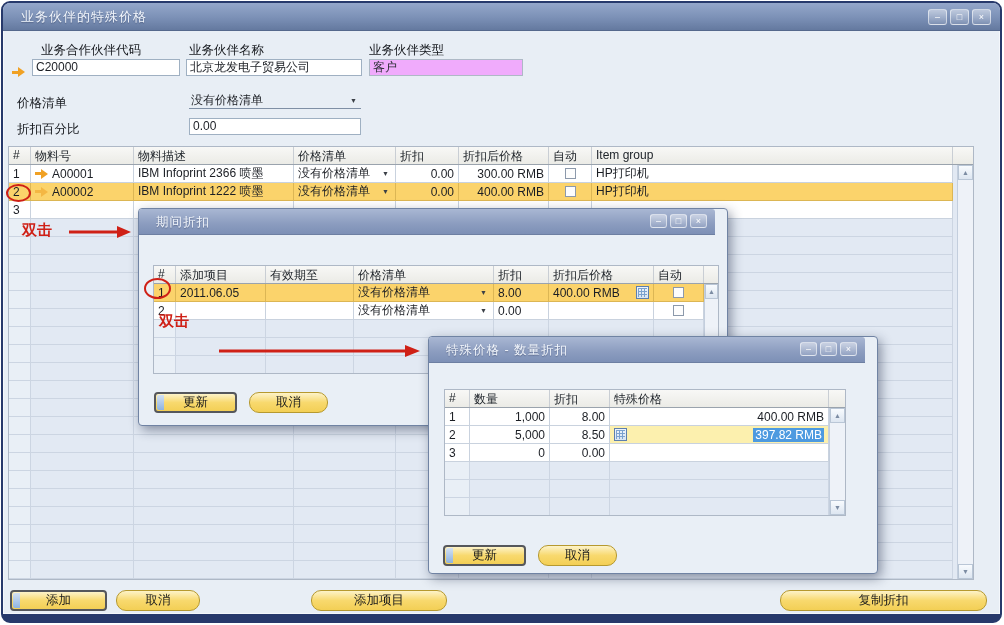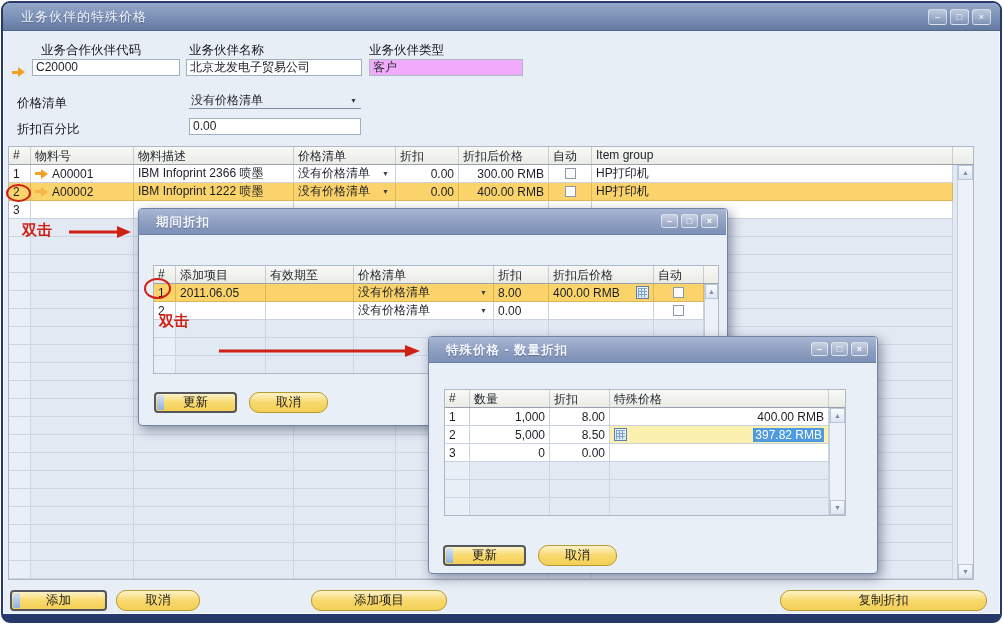--- a/index.html
+++ b/index.html
@@ -70,22 +70,22 @@
     border:1px solid #b6992f;border-radius:10px;font-size:12.5px;color:#17181a;
     text-align:center;line-height:18px;overflow:hidden;}
   .btn.default{border:2px solid #515archenemy;}
   .btn.default{border:2px solid #55575c;border-radius:4px;line-height:16px;}
   .btn.default::before{content:'';position:absolute;left:1px;top:1px;bottom:1px;width:7px;
     background:linear-gradient(#d3e1f3,#8fb3df);border-radius:2px 0 0 2px;}
 
   
   .dialog{position:absolute;background:#e9eff6;border:1px solid #7083a3;border-radius:4px;
     box-shadow:3px 4px 12px rgba(20,30,60,.45);}
-  .dtitle{position:absolute;left:0;top:0;right:1px;height:26px;border-radius:3px 3px 0 0;
-    background:linear-gradient(#a9b7d3,#8b9cbf 60%,#7d90b6);border-bottom:1px solid #6d7fa2;font-weight:bold;}
+  .dtitle{position:absolute;left:0;top:0;right:12px;height:26px;border-radius:3px 3px 0 0;
+    background:linear-gradient(#a9b7d3,#8b9cbf 60%,#7d90b6);border-bottom:1px solid #6d7fa2;}
   .dtitle .title-text{left:17px;line-height:26px;font-size:12.5px;letter-spacing:1px;}
   .dtitle .winbtns{top:5px;right:8px;}
 
   
   .ann{position:absolute;color:#cf2016;font-weight:bold;font-size:15px;white-space:nowrap;z-index:40;}
   .ellipse{position:absolute;border:2px solid #cf2016;border-radius:50%;z-index:40;}
   .rsvg{position:absolute;z-index:40;}
   .special-cell{background:#fcf0ae;}
   .sel-text{background:#4d9ae0;color:#fff;padding:0 2px;}
 </style>

